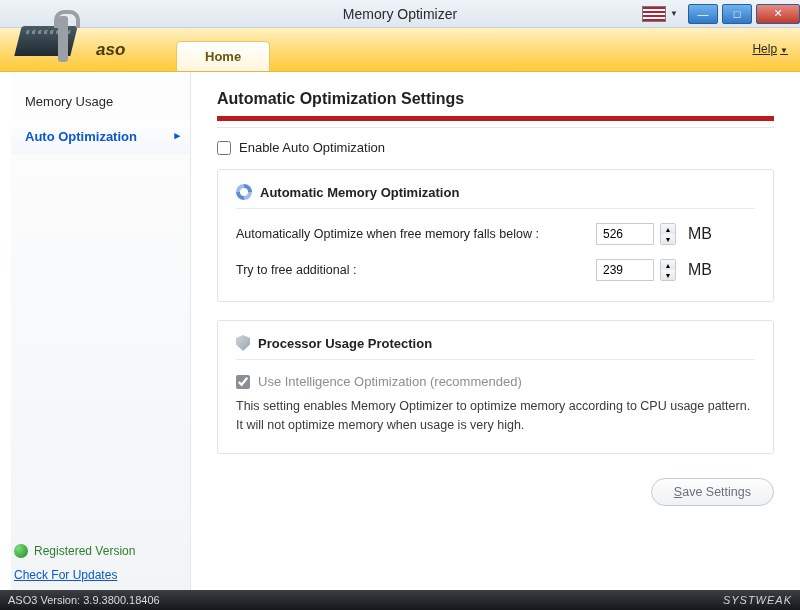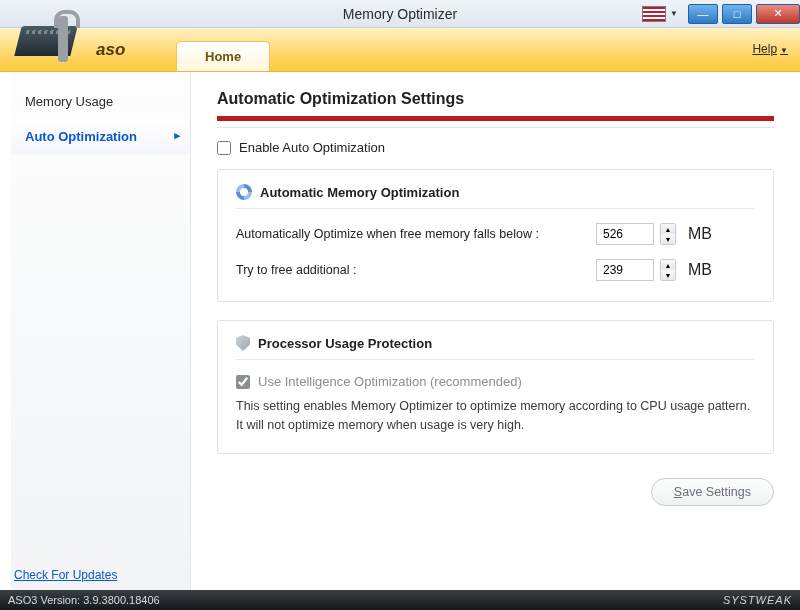--- a/index.html
+++ b/index.html
@@ -110,20 +110,24 @@
     <span>Help</span><span class="caret">▼</span>
   </div>
 </div>
 
 <div class="body">
   <div class="sidebar">
     <div class="sb-item">Memory Usage</div>
     <div class="sb-item active">Auto Optimization</div>
 
     <div class="sb-bottom">
+      <div class="reg">
+        <span class="dot"></span>
+        <span>Registered Version</span>
+      </div>
       <div class="updates">Check For Updates</div>
     </div>
   </div>
 
   <div class="main">
     <h2 class="section">Automatic Optimization Settings</h2>
     <hr class="light">
 
     <label class="chk">
       <input type="checkbox" style="">

